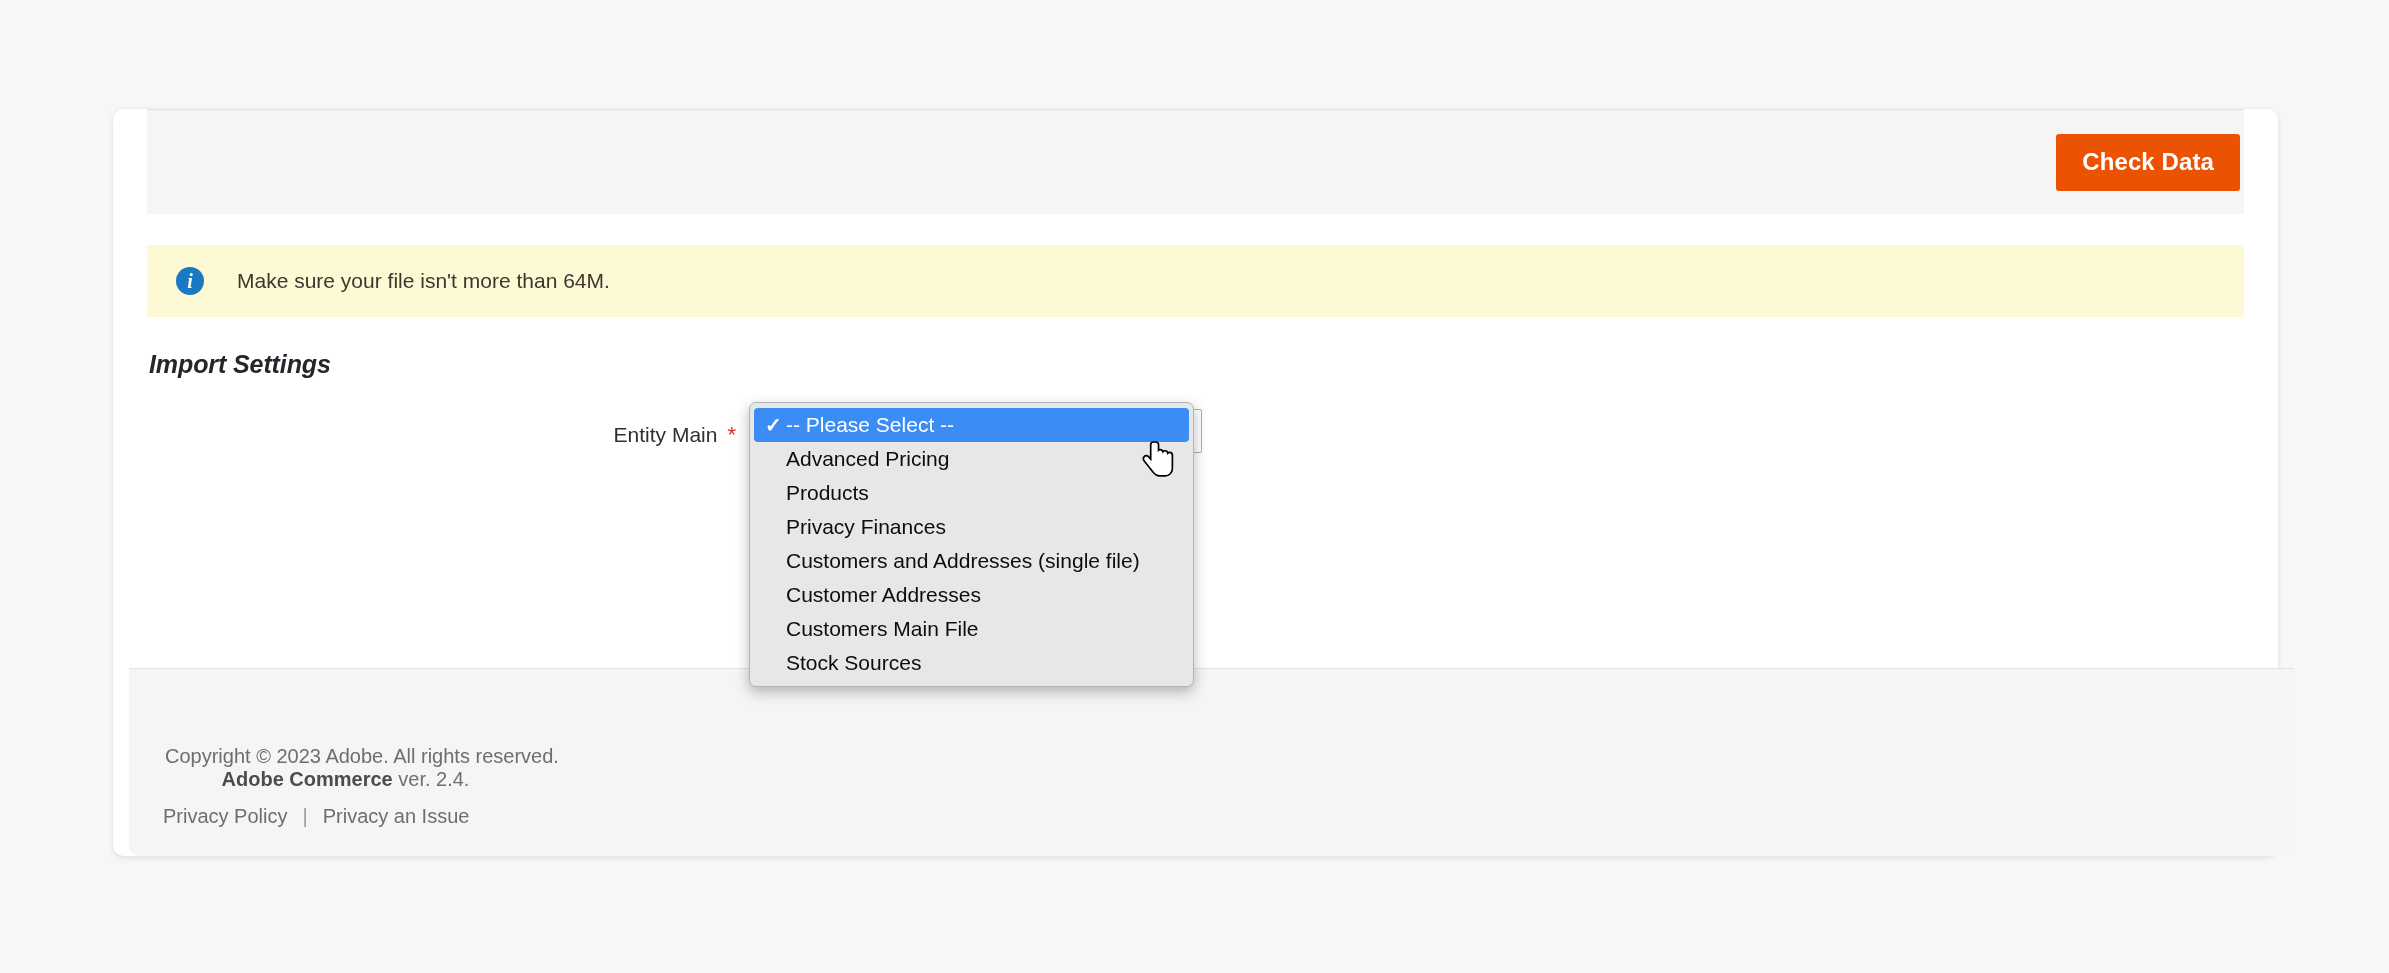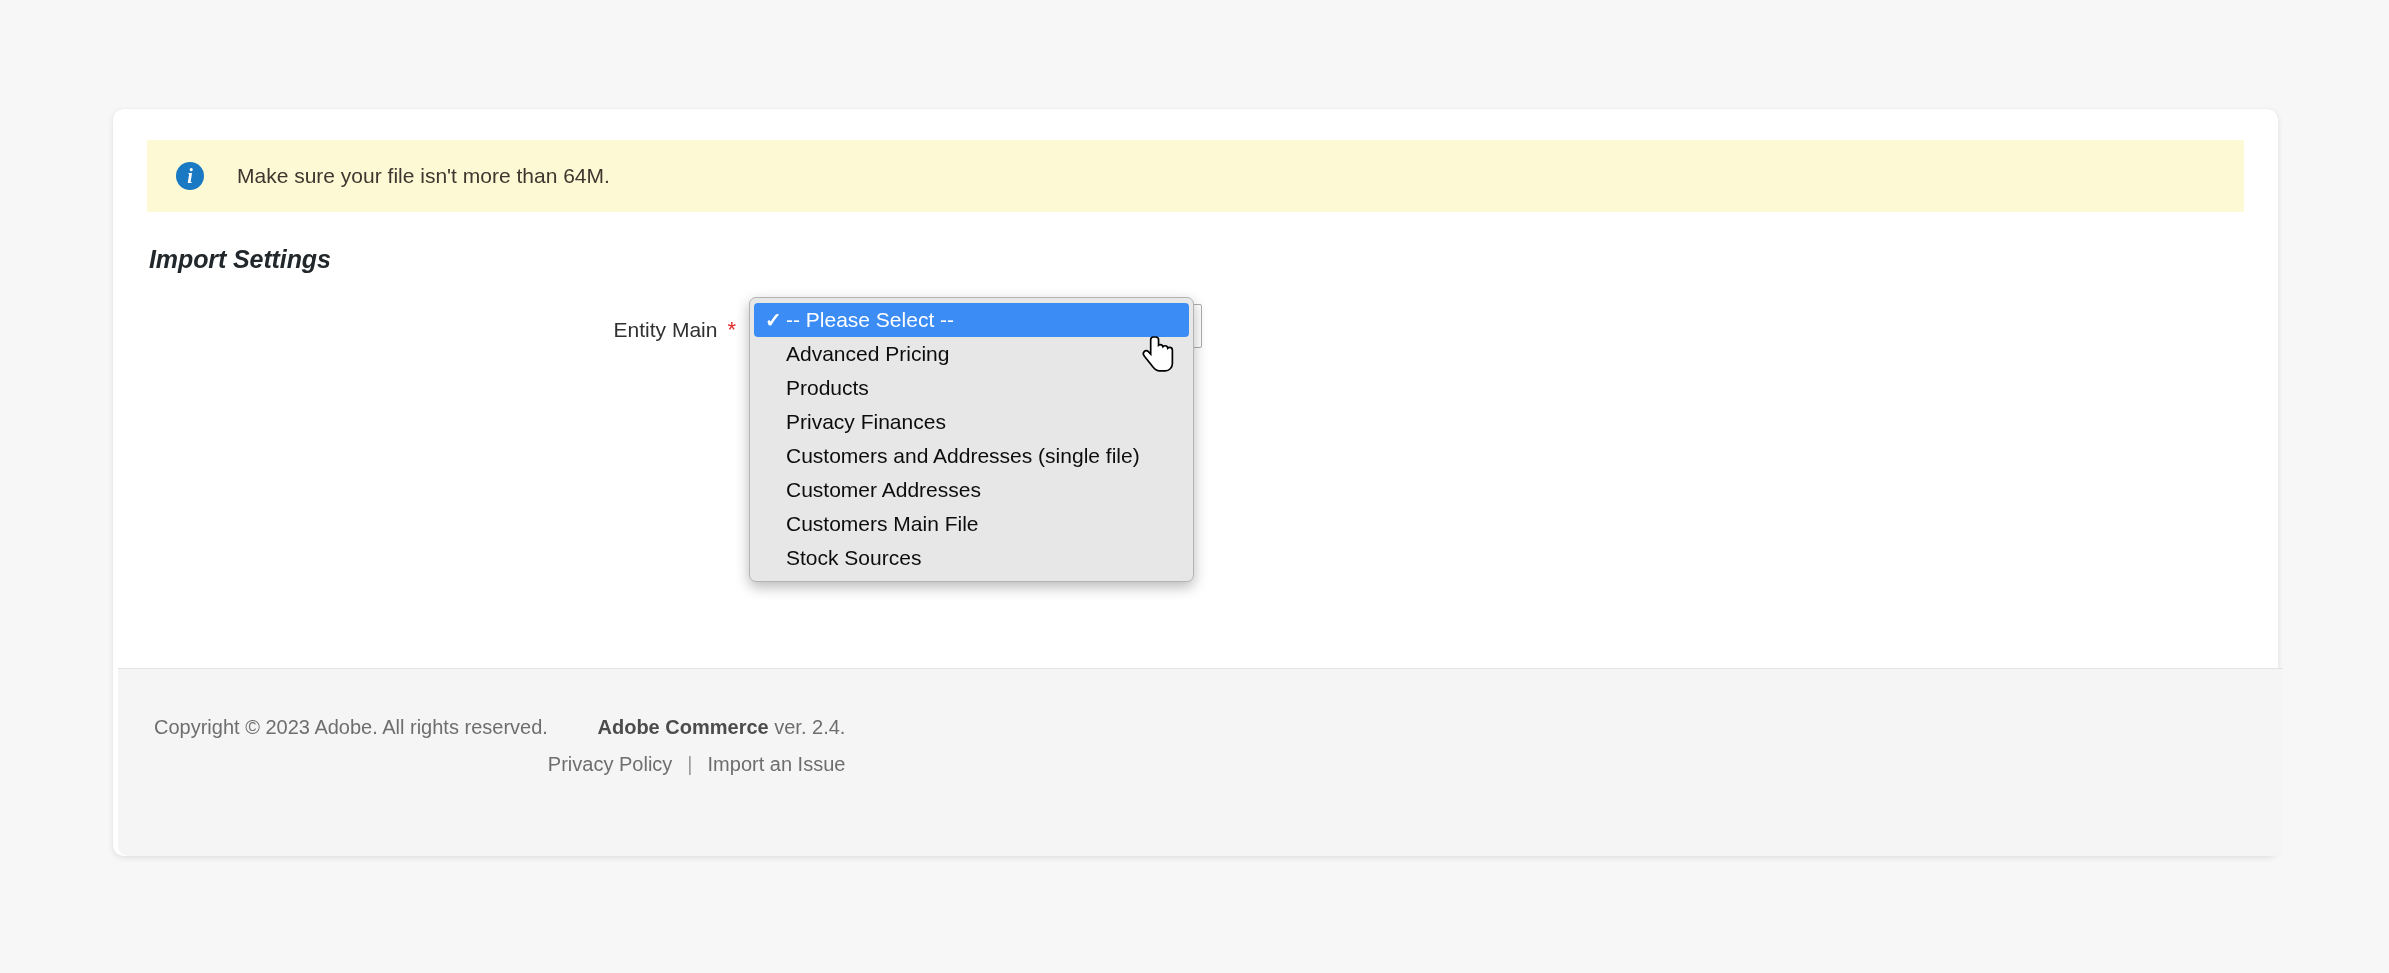--- a/index.html
+++ b/index.html
@@ -246,31 +246,32 @@
     position: absolute;
     left: 392px;
     top: 17px;
     z-index: 40;
     pointer-events: none;
   }
 
   
   .footer {
     position: absolute;
-    left: 5px;
+    left: 16px;
     bottom: 0;
     width: 100%;
     height: 188px;
     background: #f5f5f5;
     border-top: 1px solid #e3e3e3;
     border-radius: 0 0 10px 10px;
     display: flex;
     align-items: flex-start;
-    justify-content: flex-start;
+    justify-content: center;
     padding: 47px 34px 0 34px;
+    flex-direction: column;
   }
 
   .copyright {
     font-size: 20px;
     color: #6e6e6e;
     padding-left: 2px;
   }
 
   .footer-right {
     text-align: right;
@@ -308,20 +309,23 @@
   .sep { color: #9a9a9a; }
 </style>
 </head>
 <body>
 
 <div class="page">
 
   <div class="card">
 
 
+    <div class="toolbar">
+      <button class="btn-primary">Check Data</button>
+    </div>
 
     <div class="banner">
       <span class="info-icon">i</span>
       <span class="banner-text">Make sure your file isn't more than 64M.</span>
     </div>
 
     <div class="section-title">Import Settings</div>
 
     <div class="field-row">
       <div class="field-label-wrap">
@@ -372,19 +376,19 @@
       <div class="copyright">Copyright © 2023 Adobe. All rights reserved.</div>
 
       <div class="footer-right">
         <div class="version-line">
           <b>Adobe Commerce</b>
           <span>ver. 2.4.</span>
         </div>
         <div class="footer-links">
           <a>Privacy Policy</a>
           <span class="sep">|</span>
-          <a>Import an Issue</a>
+          <a>Privacy an Issue</a>
         </div>
       </div>
     </div>
 
   </div>
 </div>
 
 </body></html>

